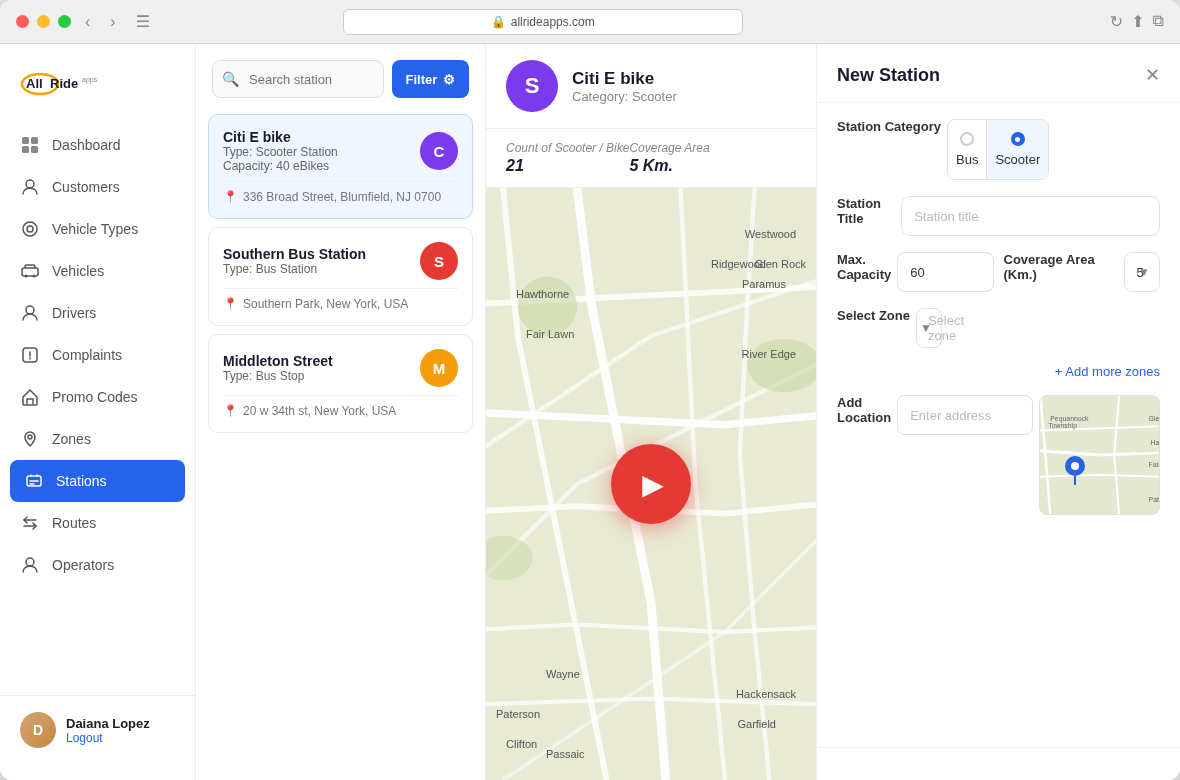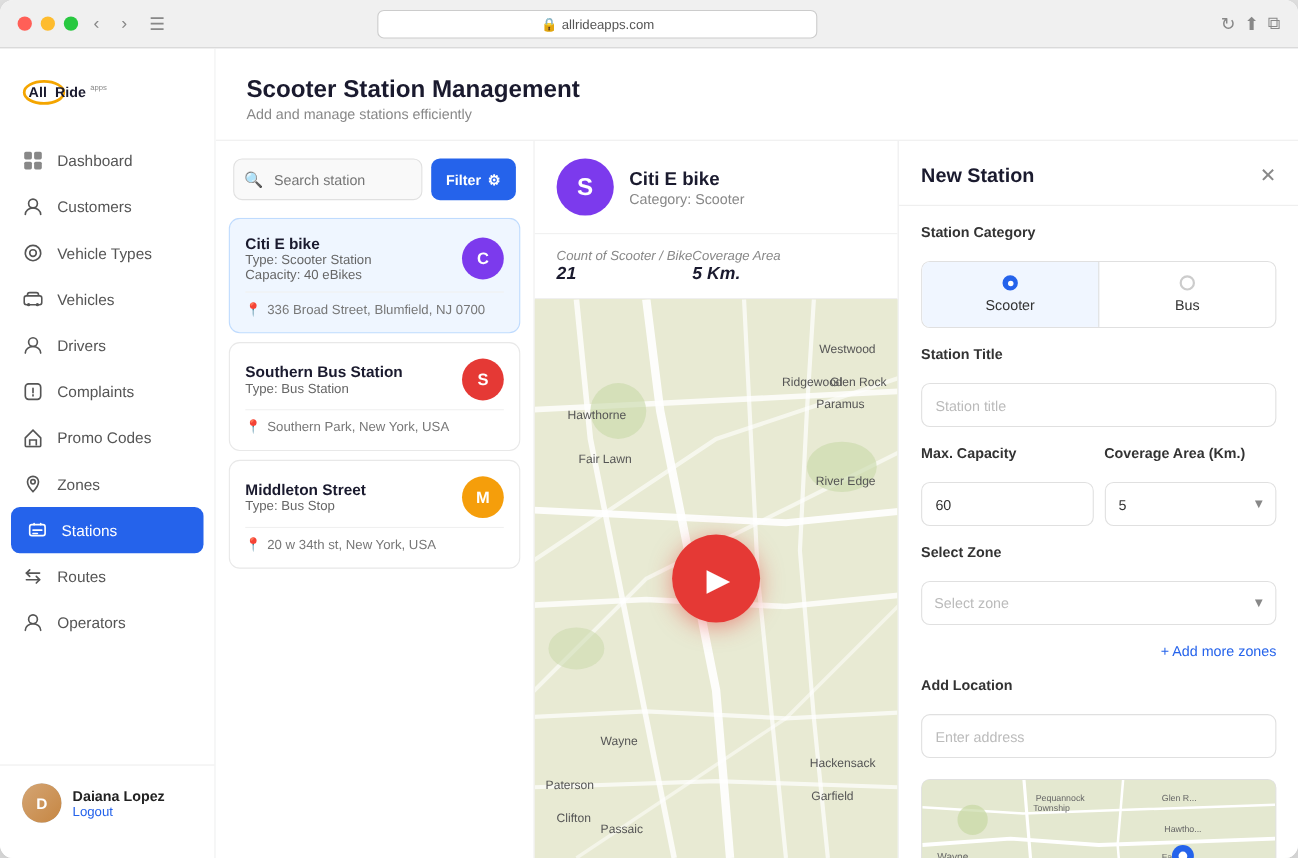--- a/index.html
+++ b/index.html
@@ -61,21 +61,21 @@
     .map-bg { width: 100%; height: 100%; background: #e8ead3; position: relative; }
     
     .play-btn-overlay { position: absolute; top: 50%; left: 50%; transform: translate(-50%, -50%); width: 80px; height: 80px; background: #e53935; border-radius: 50%; display: flex; align-items: center; justify-content: center; cursor: pointer; box-shadow: 0 4px 20px rgba(229,57,53,0.5); z-index: 10; }
     .play-icon { color: #fff; font-size: 28px; margin-left: 4px; }
     
     .new-station-panel { width: 364px; background: #fff; border-left: 1px solid #eee; display: flex; flex-direction: column; flex-shrink: 0; overflow-y: auto; }
     .panel-header { padding: 20px 20px 16px; display: flex; align-items: center; justify-content: space-between; border-bottom: 1px solid #eee; }
     .panel-title { font-size: 18px; font-weight: 700; color: #1a1a2e; }
     .close-btn { background: none; border: none; cursor: pointer; color: #888; font-size: 18px; }
     .panel-body { padding: 16px 20px; display: flex; flex-direction: column; gap: 16px; flex: 1; }
-    .form-group { display: flex; flex-direction: column; gap: 19px; }
+    .form-group { display: flex; flex-direction: row; gap: 6px; }
     .form-label { font-size: 13px; font-weight: 600; color: #333; }
     .form-input { width: 100%; height: 40px; border: 1px solid #e0e0e0; border-radius: 8px; padding: 0 12px; font-size: 13px; color: #333; outline: none; }
     .form-input::placeholder { color: #bbb; }
     
     .category-options { display: flex; gap: 0; border: 1px solid #e0e0e0; border-radius: 8px; overflow: hidden; }
     .category-option { flex: 1; display: flex; flex-direction: column; align-items: center; padding: 12px 8px; cursor: pointer; border-right: 1px solid #e0e0e0; }
     .category-option:last-child { border-right: none; }
     .category-option.selected { background: #f0f6ff; }
     .radio-dot { width: 14px; height: 14px; border-radius: 50%; border: 2px solid #ccc; margin-bottom: 6px; display: flex; align-items: center; justify-content: center; }
     .radio-dot.checked { border-color: #2563eb; background: #2563eb; }
@@ -245,24 +245,20 @@
           <div style="width:100%;height:100%;background:linear-gradient(135deg,#d4a574,#c68642);border-radius:50%;display:flex;align-items:center;justify-content:center;font-size:14px;color:#fff;font-weight:700;">D</div>
         </div>
         <div>
           <div class="user-name">Daiana Lopez</div>
           <div class="logout-link">Logout</div>
         </div>
       </div>
     </div>
 
     <div class="main-content">
-      <div class="main-header">
-        <div class="page-title">Scooter Station Management</div>
-        <div class="page-subtitle">Add and manage stations efficiently</div>
-      </div>
 
       <div class="main-inner">
 
         <div class="station-list-panel">
           <div class="search-bar">
             <div class="search-input-wrap">
               <span class="search-icon">🔍</span>
               <input class="search-input" type="text" placeholder="Search station" style="">
             </div>
             <button class="filter-btn">
@@ -396,27 +392,27 @@
           <div class="panel-header">
             <span class="panel-title">New Station</span>
             <button class="close-btn">✕</button>
           </div>
 
           <div class="panel-body">
 
             <div class="form-group">
               <label class="form-label">Station Category</label>
               <div class="category-options">
+                <div class="category-option">
+                  <div class="radio-dot"></div>
+                  <span class="category-label">Bus</span>
+                </div>
                 <div class="category-option selected">
                   <div class="radio-dot checked"></div>
                   <span class="category-label">Scooter</span>
-                </div>
-                <div class="category-option">
-                  <div class="radio-dot"></div>
-                  <span class="category-label">Bus</span>
                 </div>
               </div>
             </div>
 
             <div class="form-group">
               <label class="form-label">Station Title</label>
               <input class="form-input" type="text" placeholder="Station title" style="">
             </div>
 
             <div class="form-row">

